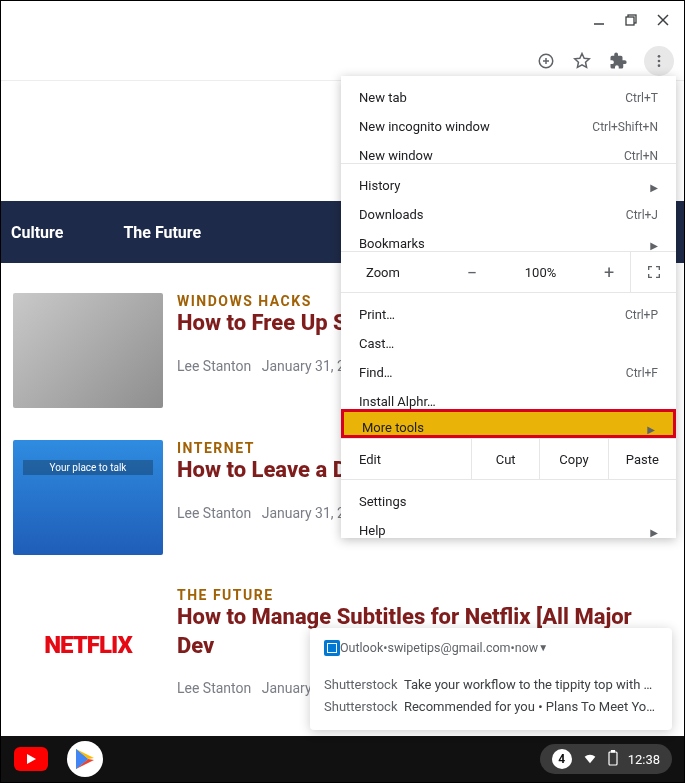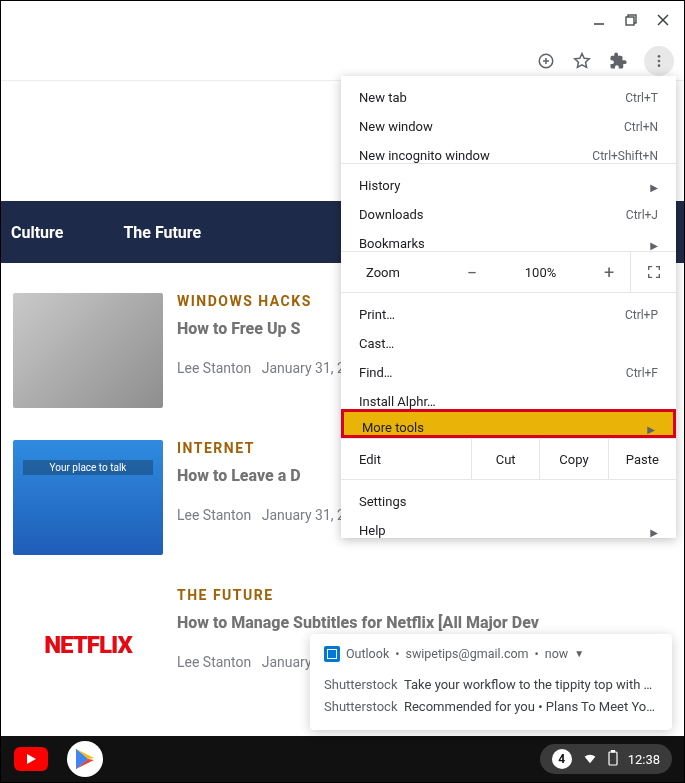--- a/index.html
+++ b/index.html
@@ -12,39 +12,39 @@
 .page{position:relative;height:calc(100% - 80px - 46px)}
 .nav{height:62px;background:#1e2a49;color:#fff;display:flex;align-items:center;gap:60px;padding-left:10px;font-weight:700;font-size:16px;margin-top:120px}
 .articles{padding:14px 12px}
 .article{display:flex;gap:14px;padding:16px 0}
 .thumb{width:150px;height:115px;border-radius:2px;background:#ccc;flex-shrink:0}
 .th1{background:linear-gradient(135deg,#c9c9c9,#8e8e8e)}
 .th2{background:linear-gradient(#2f8ce0,#1f5db8);position:relative;overflow:hidden}
 .th2::after{content:"Your place to talk";position:absolute;top:20px;left:10px;right:10px;color:#fff;font-size:10px;background:rgba(0,0,0,.25);padding:2px 4px;text-align:center}
 .th3{background:#fff;display:flex;align-items:center;justify-content:center;color:#e50914;font-weight:900;font-size:24px;letter-spacing:-1px}
 .cat{color:#a16207;font-size:14px;font-weight:700;letter-spacing:1.5px}
-.title{font-size:16px;font-weight:800;color:#737373;margin-top:10px;line-height:1.3}
+.title{font-size:22px;font-weight:800;color:#7f1d1d;line-height:1.3}
 .meta{margin-top:20px;color:#7a7d85;font-size:14px}
 .menu{position:absolute;top:75px;right:8px;width:335px;background:#fff;box-shadow:0 2px 10px rgba(0,0,0,.25);font-size:13px;color:#202124;z-index:10}
 .menu .row{display:flex;align-items:flex-end;height:29px;padding:0 18px;cursor:pointer}
 .menu .row .label{flex:1}
 .menu .row .sc{color:#5f6368;font-size:12px}
 .menu .arrow{color:#5f6368;font-size:10px}
 .menu .sep{height:1px;background:#e6e6e6}
 .zoom-row{display:flex;align-items:center;height:42px;border-top:1px solid #e6e6e6;border-bottom:1px solid #e6e6e6}
 .zoom-row .zl{width:110px;padding-left:25px}
 .zoom-row .zbtn{width:42px;text-align:center;font-size:18px;color:#5f6368;cursor:pointer}
 .zoom-row .zpct{flex:1;text-align:center}
 .zoom-row .fs{width:46px;display:flex;justify-content:center;border-left:1px solid #e6e6e6;height:100%;align-items:center;cursor:pointer}
 .hl{background:#eab308;border:3px solid #d9001b;position:relative}
 .edit-row{display:flex;align-items:center;height:42px;border-top:1px solid #e6e6e6;border-bottom:1px solid #e6e6e6}
 .edit-row .el{width:130px;padding-left:18px}
 .edit-row .ebtn{flex:1;text-align:left;border-left:1px solid #e6e6e6;height:100%;display:flex;align-items:center;justify-content:center;cursor:pointer}
 .notif{position:absolute;bottom:52px;right:12px;width:362px;background:#fff;border-radius:4px;box-shadow:0 2px 12px rgba(0,0,0,.2);padding:12px 14px;font-size:13px;color:#3c4043;z-index:5}
-.notif .nh{display:flex;align-items:center;gap:6px;color:#5f6368;font-size:12.5px;margin-bottom:12px}
+.notif .nh{display:flex;align-items:center;color:#5f6368;font-size:12.5px;margin-bottom:18px}
 .notif .nh .oicon{width:16px;height:16px;background:#0078d4;border-radius:2px;position:relative}
 .notif .nh .oicon::after{content:"";position:absolute;inset:3px;border:1.5px solid #fff}
 .notif .nline{white-space:nowrap;overflow:hidden;text-overflow:ellipsis;line-height:1.7;font-size:13px}
 .notif .src{color:#5f6368}
 .shelf{position:absolute;bottom:0;left:0;right:0;height:46px;background:#111;display:flex;align-items:center;padding:0 12px;gap:18px}
 .shelf .app{width:36px;height:36px;border-radius:50%;display:flex;align-items:center;justify-content:center}
 .shelf .yt{background:transparent}
 .shelf .ps{background:#fff}
 .shelf .spacer{flex:1}
 .shelf .tray{display:flex;align-items:center;gap:10px;color:#fff;font-size:13px}
@@ -127,26 +127,26 @@
     </div>
   </div>
 </div>
 
 <div class="menu">
   <div class="row">
       <span class="label">New tab</span>
       <span class="sc">Ctrl+T</span>
     </div>
   <div class="row">
+      <span class="label">New incognito window</span>
+      <span class="sc">Ctrl+Shift+N</span>
+    </div>
+  <div class="row">
       <span class="label">New window</span>
       <span class="sc">Ctrl+N</span>
-    </div>
-  <div class="row">
-      <span class="label">New incognito window</span>
-      <span class="sc">Ctrl+Shift+N</span>
     </div>
   <div class="sep"></div>
   <div class="row">
       <span class="label">History</span>
       <span class="arrow">▶</span>
     </div>
   <div class="row">
       <span class="label">Downloads</span>
       <span class="sc">Ctrl+J</span>
     </div>

